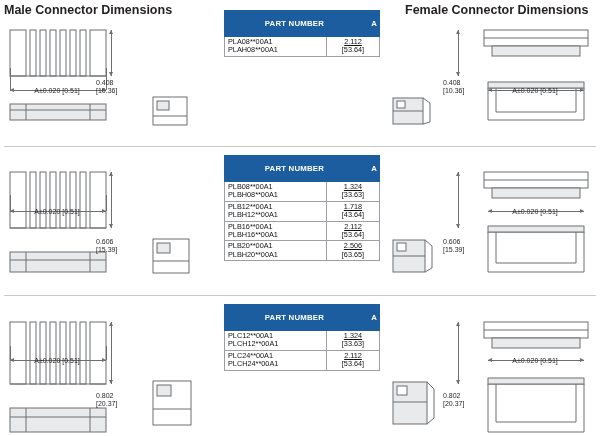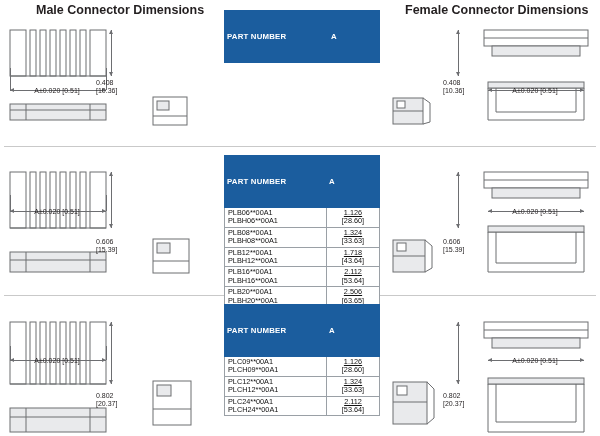--- a/index.html
+++ b/index.html
@@ -22,21 +22,21 @@
   }
 
   
   .col-title {
     position: absolute;
     font-size: 12.5px;
     font-weight: bold;
     color: #231f20;
     white-space: nowrap;
   }
-  #male-title  { left: 4px;   top: 3px; margin-left: 32px; }
+  #male-title  { left: 4px;   top: 3px; }
   #female-title{ left: 385px; top: 3px; padding-left: 20px; }
 
   
   .hr {
     position: absolute;
     left: 4px;
     width: 592px;
     height: 1px;
     background: #c9c9c9;
   }
@@ -47,23 +47,23 @@
     width: 156px;
     border-collapse: collapse;
     font-size: 7.4px;
     background: #ffffff;
   }
   .part-table th {
     background: #1b5d9e;
     color: #ffffff;
     font-size: 7.8px;
     font-weight: bold;
-    padding: 21px 2px;
+    padding: 8px 2px;
     border: 1px solid #1b5d9e;
-    text-align: left;
+    text-align: right;
     letter-spacing: .2px;
   }
   .part-table th.thA { width: 46px; }
   .part-table td {
     border: 1px solid #9aa0a6;
     padding: 1px 3px;
     vertical-align: middle;
     color: #111;
   }
   .part-table td.pn {
@@ -183,20 +183,30 @@
   </svg>
 
   <table class="part-table" id="table-a" style="left:224px; top:10px;">
     <thead>
       <tr>
         <th>PART NUMBER</th>
         <th class="thA">A</th>
       </tr>
     </thead>
     <tbody>
+      <tr>
+        <td class="pn">
+          <span class="ln">PLA08**00A1</span>
+          <span class="ln">PLAH08**00A1</span>
+        </td>
+        <td class="dim">
+          <span class="top">2.112</span>
+          <span>[53.64]</span>
+        </td>
+      </tr>
     </tbody>
   </table>
 
   <svg class="dwg" style="left:392px; top:96px; width:42px; height:32px" viewBox="0 0 42 32">
     <rect class="flt" x="1" y="2" width="30" height="26"></rect>
     <polyline points="31,2 38,7 38,26 31,28"></polyline>
     <line x1="1" y1="15" x2="31" y2="15"></line>
     <rect class="wht" x="5" y="5" width="8" height="7"></rect>
   </svg>
 
@@ -272,30 +282,20 @@
   <table class="part-table" id="table-b" style="left:224px; top:155px;">
     <thead>
       <tr>
         <th>PART NUMBER</th>
         <th class="thA">A</th>
       </tr>
     </thead>
     <tbody>
       <tr>
         <td class="pn">
-          <span class="ln">PLB06**00A1</span>
-          <span class="ln">PLBH06**00A1</span>
-        </td>
-        <td class="dim">
-          <span class="top">1.126</span>
-          <span>[28.60]</span>
-        </td>
-      </tr>
-      <tr>
-        <td class="pn">
           <span class="ln">PLB08**00A1</span>
           <span class="ln">PLBH08**00A1</span>
         </td>
         <td class="dim">
           <span class="top">1.324</span>
           <span>[33.63]</span>
         </td>
       </tr>
       <tr>
         <td class="pn">
@@ -408,30 +408,20 @@
   <table class="part-table" id="table-c" style="left:224px; top:304px;">
     <thead>
       <tr>
         <th>PART NUMBER</th>
         <th class="thA">A</th>
       </tr>
     </thead>
     <tbody>
       <tr>
         <td class="pn">
-          <span class="ln">PLC09**00A1</span>
-          <span class="ln">PLCH09**00A1</span>
-        </td>
-        <td class="dim">
-          <span class="top">1.126</span>
-          <span>[28.60]</span>
-        </td>
-      </tr>
-      <tr>
-        <td class="pn">
           <span class="ln">PLC12**00A1</span>
           <span class="ln">PLCH12**00A1</span>
         </td>
         <td class="dim">
           <span class="top">1.324</span>
           <span>[33.63]</span>
         </td>
       </tr>
       <tr>
         <td class="pn">

